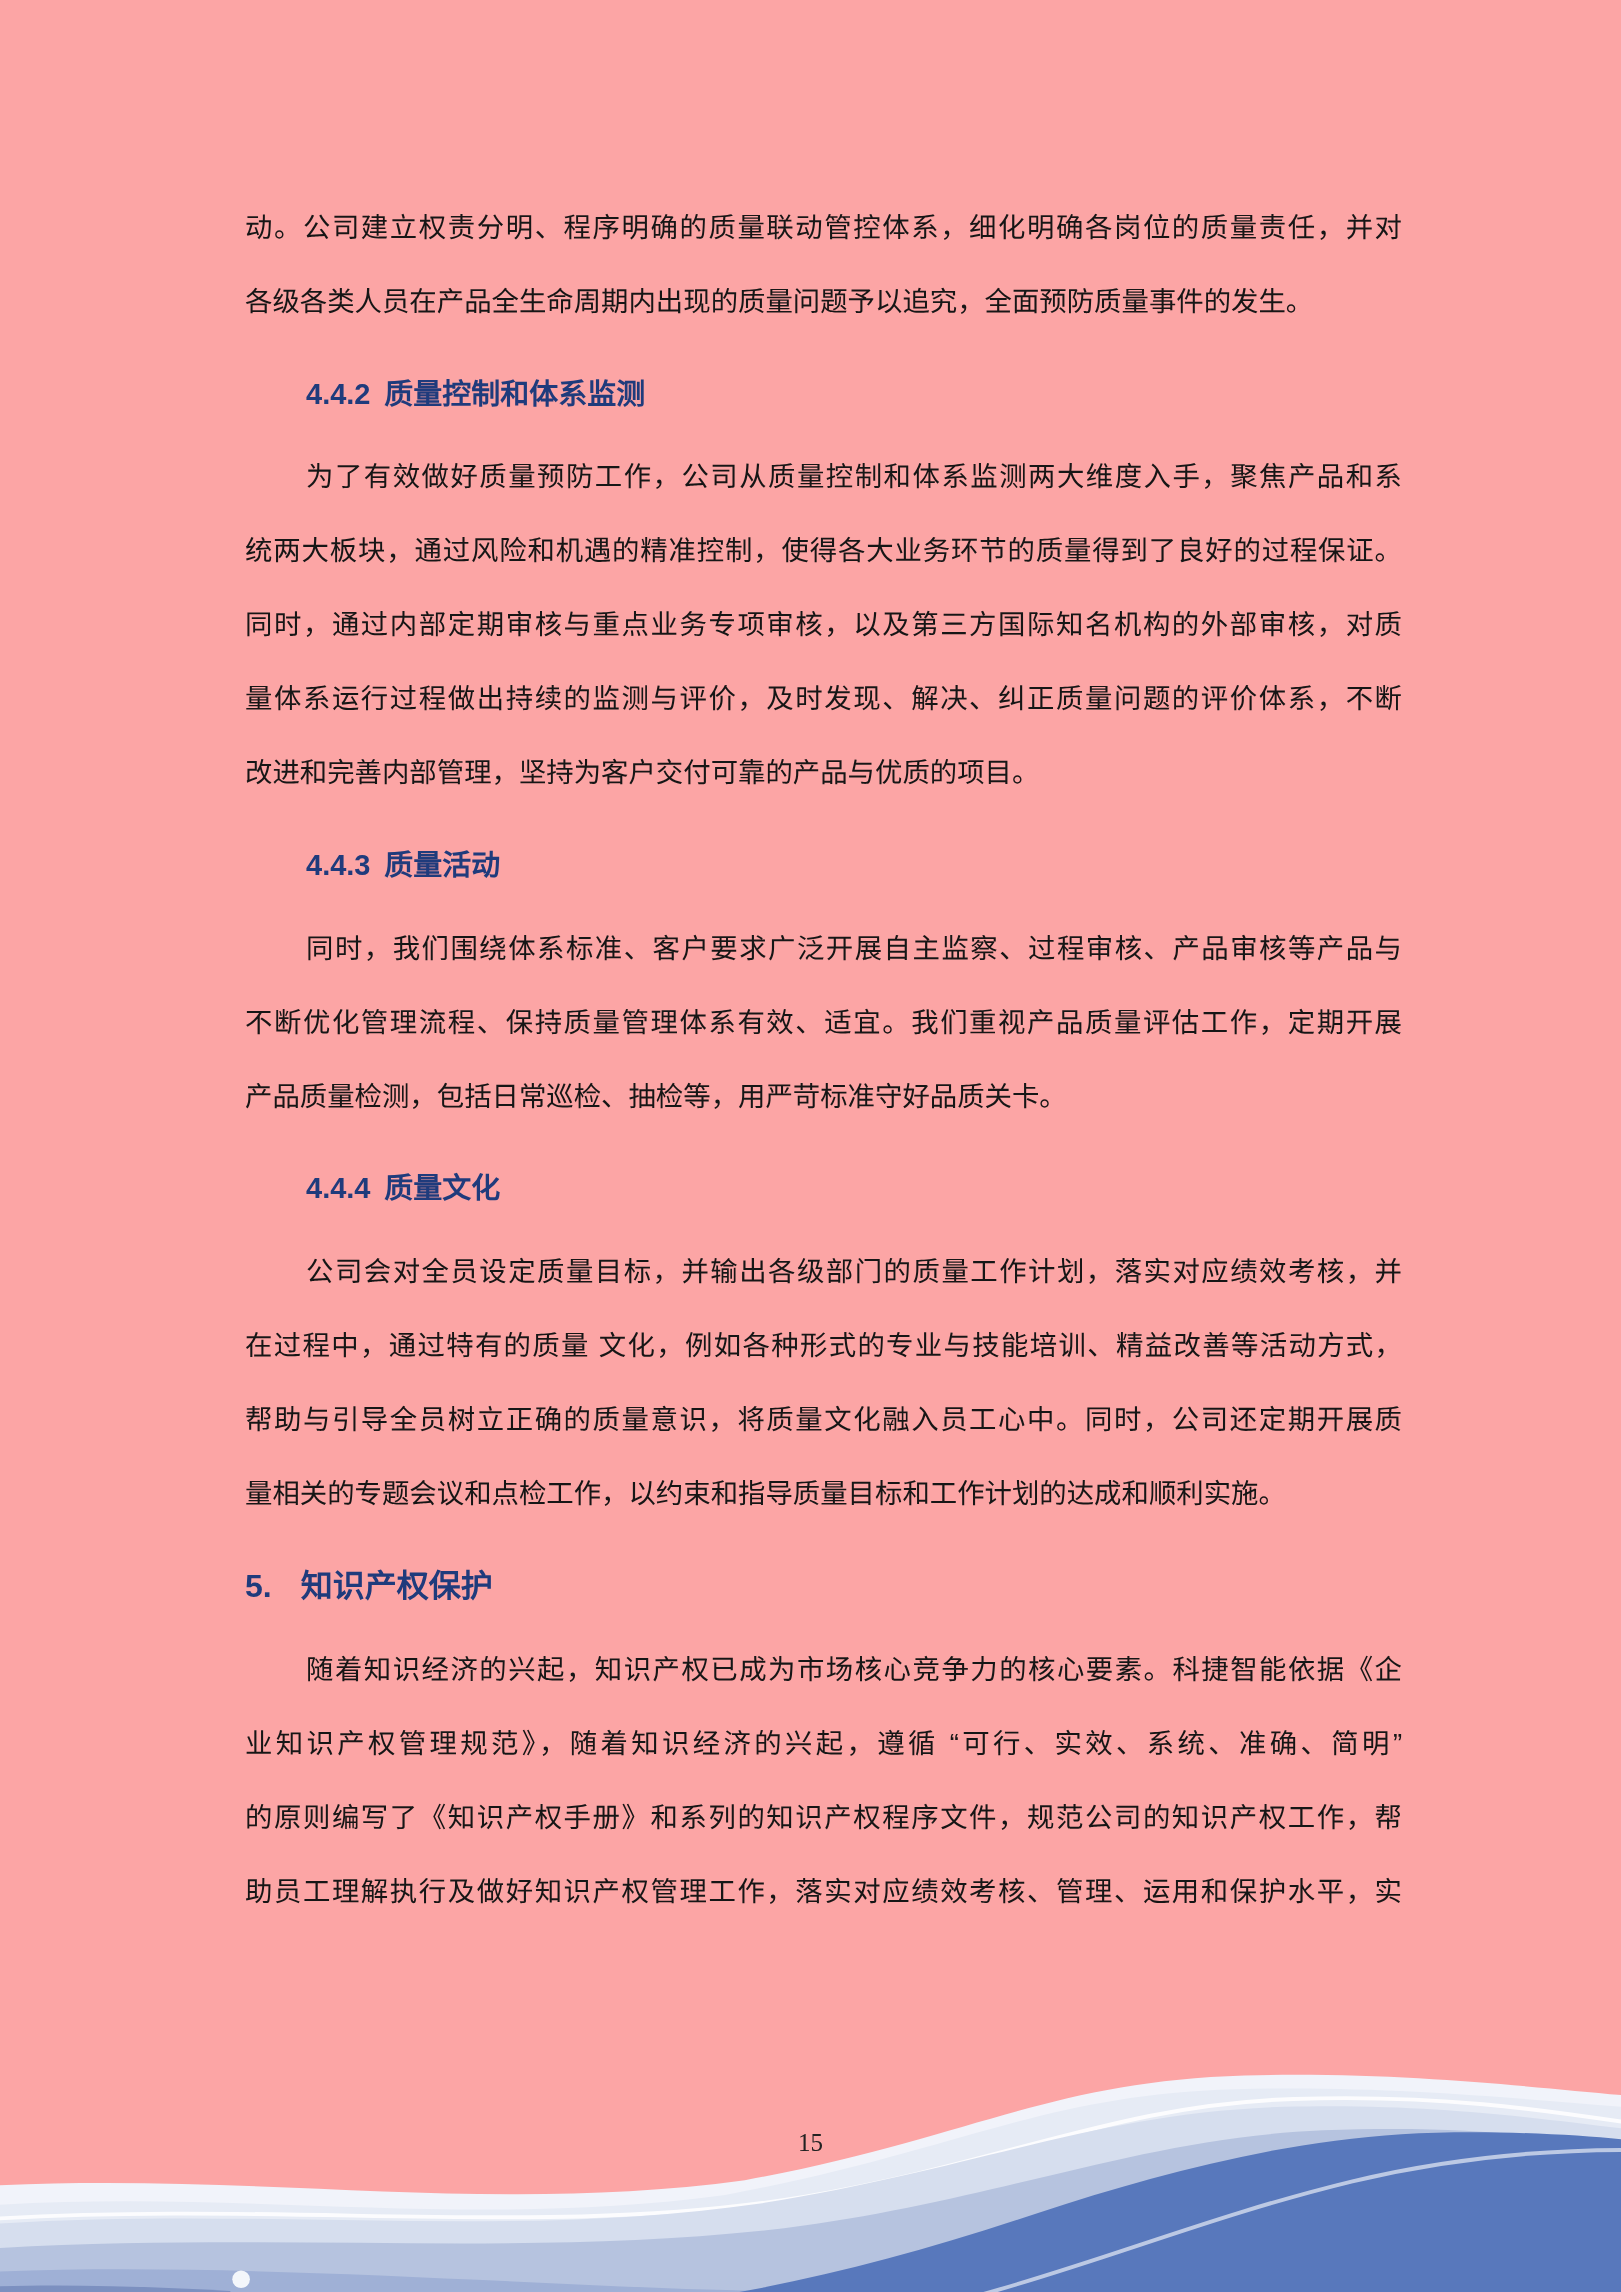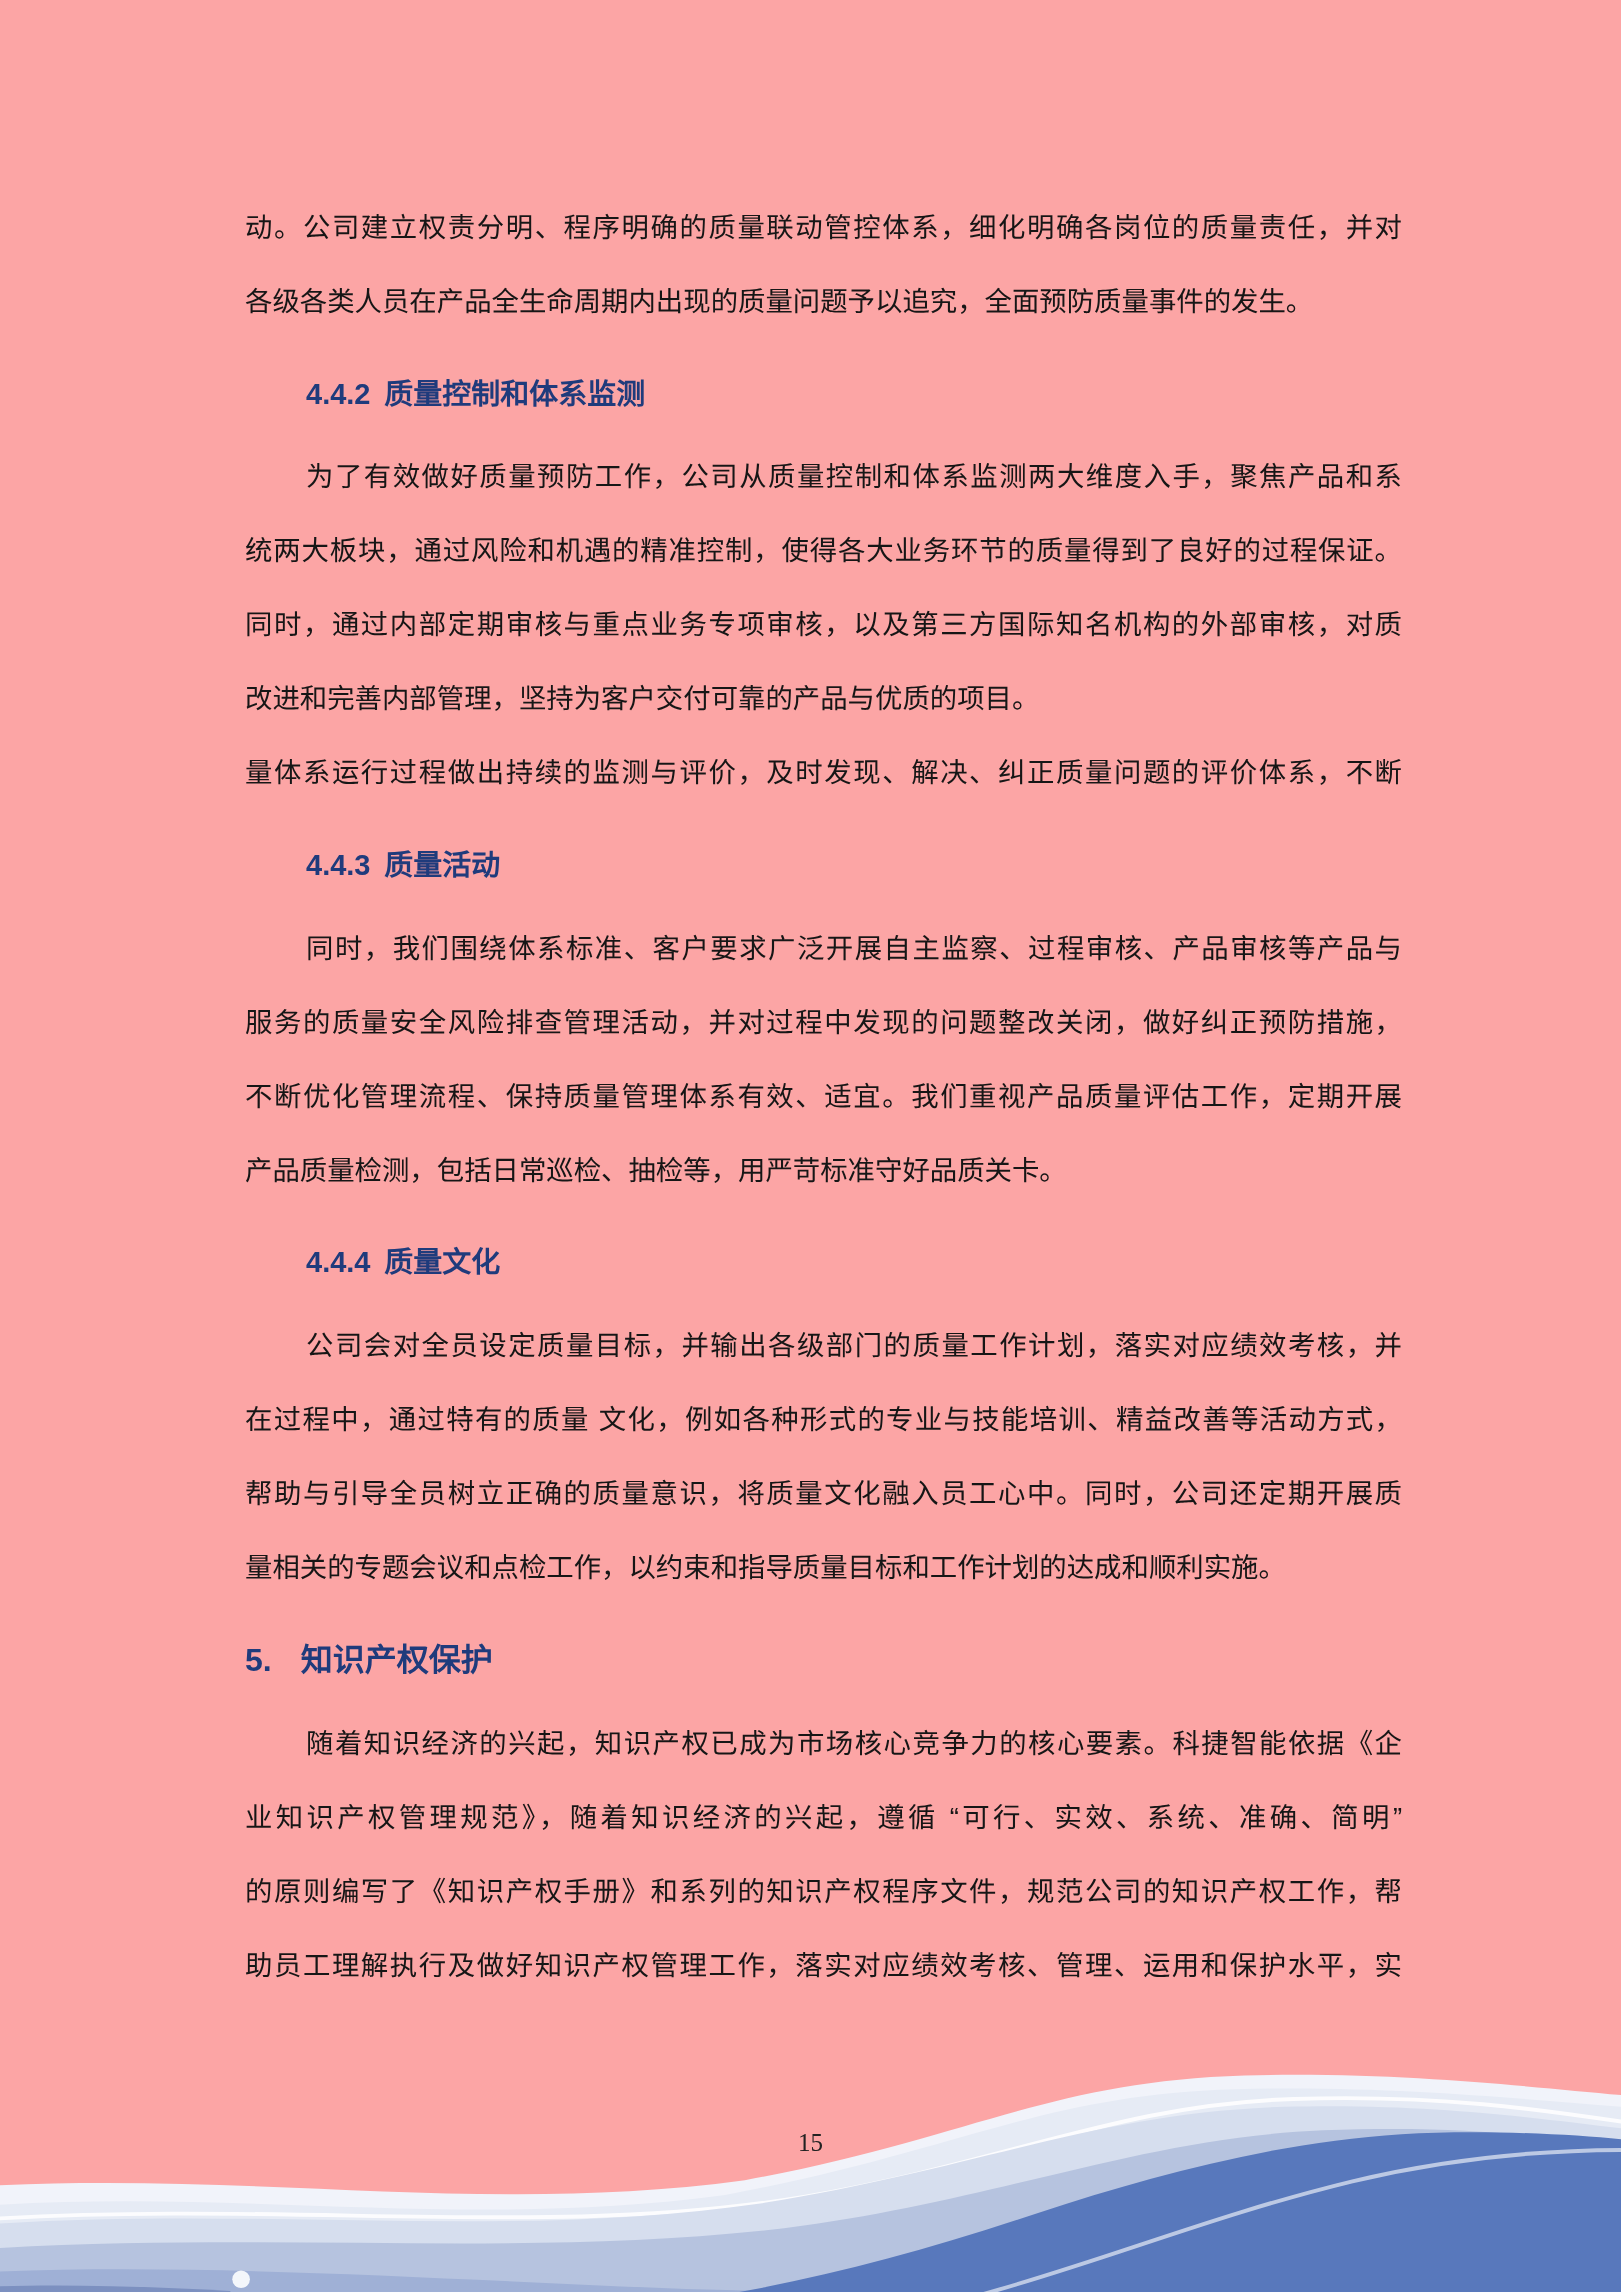--- a/index.html
+++ b/index.html
@@ -70,29 +70,28 @@
       <div class="line">动。公司建立权责分明、程序明确的质量联动管控体系，细化明确各岗位的质量责任，并对</div>
       <div class="line lastline">各级各类人员在产品全生命周期内出现的质量问题予以追究，全面预防质量事件的发生。</div>
     </div>
 
     <h3 class="subhead"><span class="hnum">4.4.2</span><span>质量控制和体系监测</span></h3>
 
     <div class="para">
       <div class="line firstline">为了有效做好质量预防工作，公司从质量控制和体系监测两大维度入手，聚焦产品和系</div>
       <div class="line">统两大板块，通过风险和机遇的精准控制，使得各大业务环节的质量得到了良好的过程保证。</div>
       <div class="line">同时，通过内部定期审核与重点业务专项审核，以及第三方国际知名机构的外部审核，对质</div>
+      <div class="line">量体系运行过程做出持续的监测与评价，及时发现、解决、纠正质量问题的评价体系，不断</div>
       <div class="line lastline">改进和完善内部管理，坚持为客户交付可靠的产品与优质的项目。</div>
-      <div class="line">量体系运行过程做出持续的监测与评价，及时发现、解决、纠正质量问题的评价体系，不断</div>
     </div>
 
     <h3 class="subhead"><span class="hnum">4.4.3</span><span>质量活动</span></h3>
 
     <div class="para">
       <div class="line firstline">同时，我们围绕体系标准、客户要求广泛开展自主监察、过程审核、产品审核等产品与</div>
-      <div class="line">服务的质量安全风险排查管理活动，并对过程中发现的问题整改关闭，做好纠正预防措施，</div>
       <div class="line">不断优化管理流程、保持质量管理体系有效、适宜。我们重视产品质量评估工作，定期开展</div>
       <div class="line lastline">产品质量检测，包括日常巡检、抽检等，用严苛标准守好品质关卡。</div>
     </div>
 
     <h3 class="subhead"><span class="hnum">4.4.4</span><span>质量文化</span></h3>
 
     <div class="para">
       <div class="line firstline">公司会对全员设定质量目标，并输出各级部门的质量工作计划，落实对应绩效考核，并</div>
       <div class="line">在过程中，通过特有的质量 文化，例如各种形式的专业与技能培训、精益改善等活动方式，</div>
       <div class="line">帮助与引导全员树立正确的质量意识，将质量文化融入员工心中。同时，公司还定期开展质</div>

